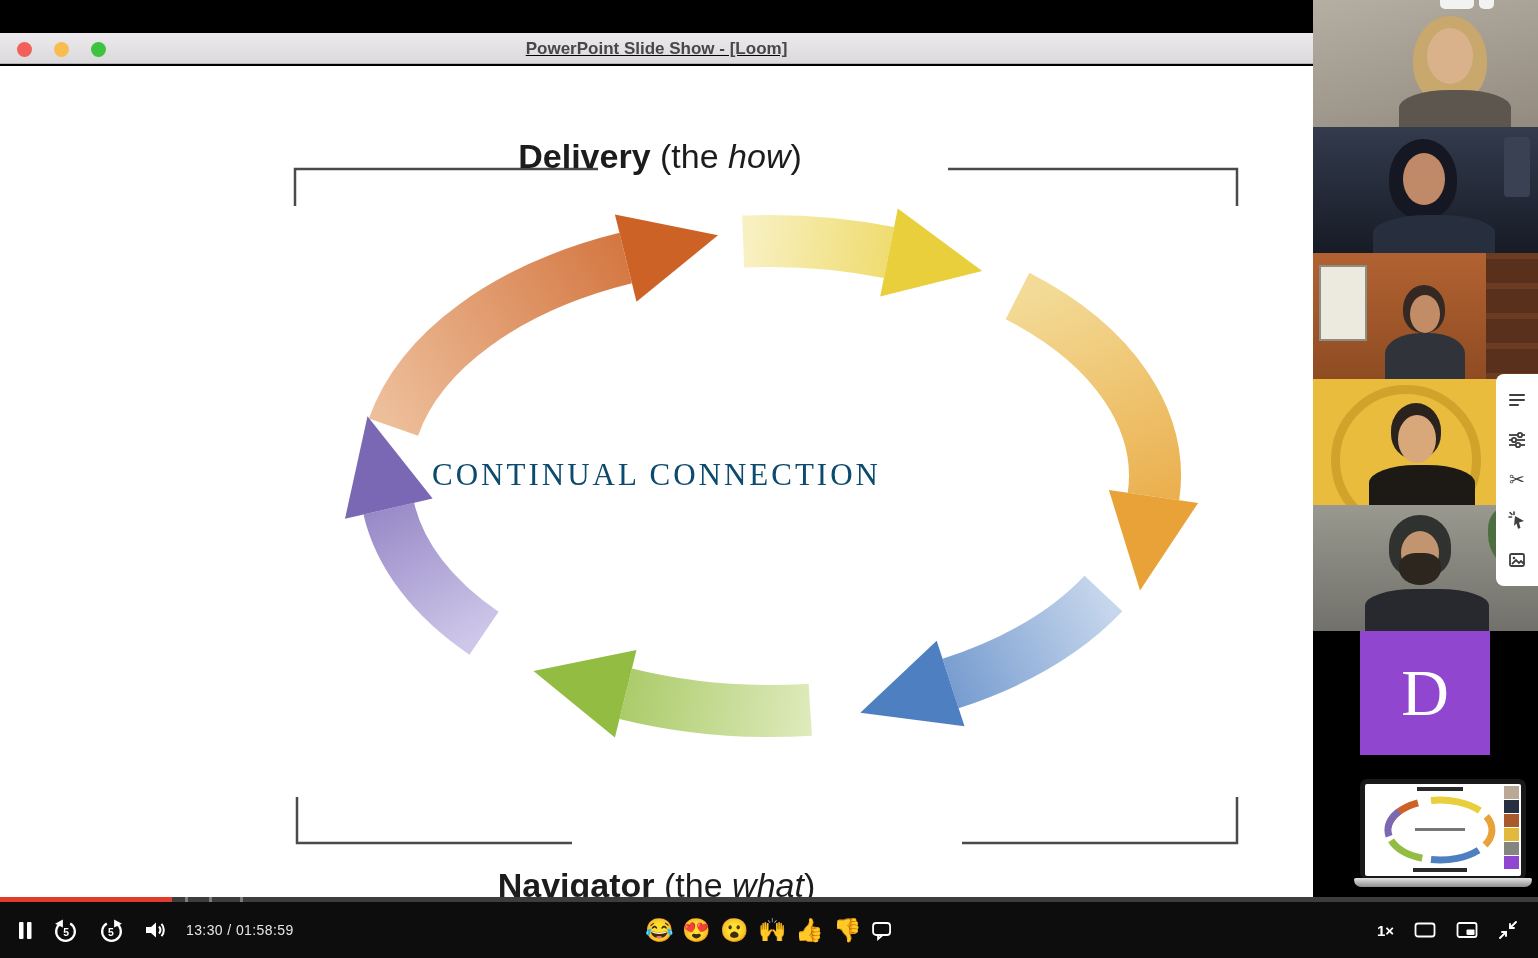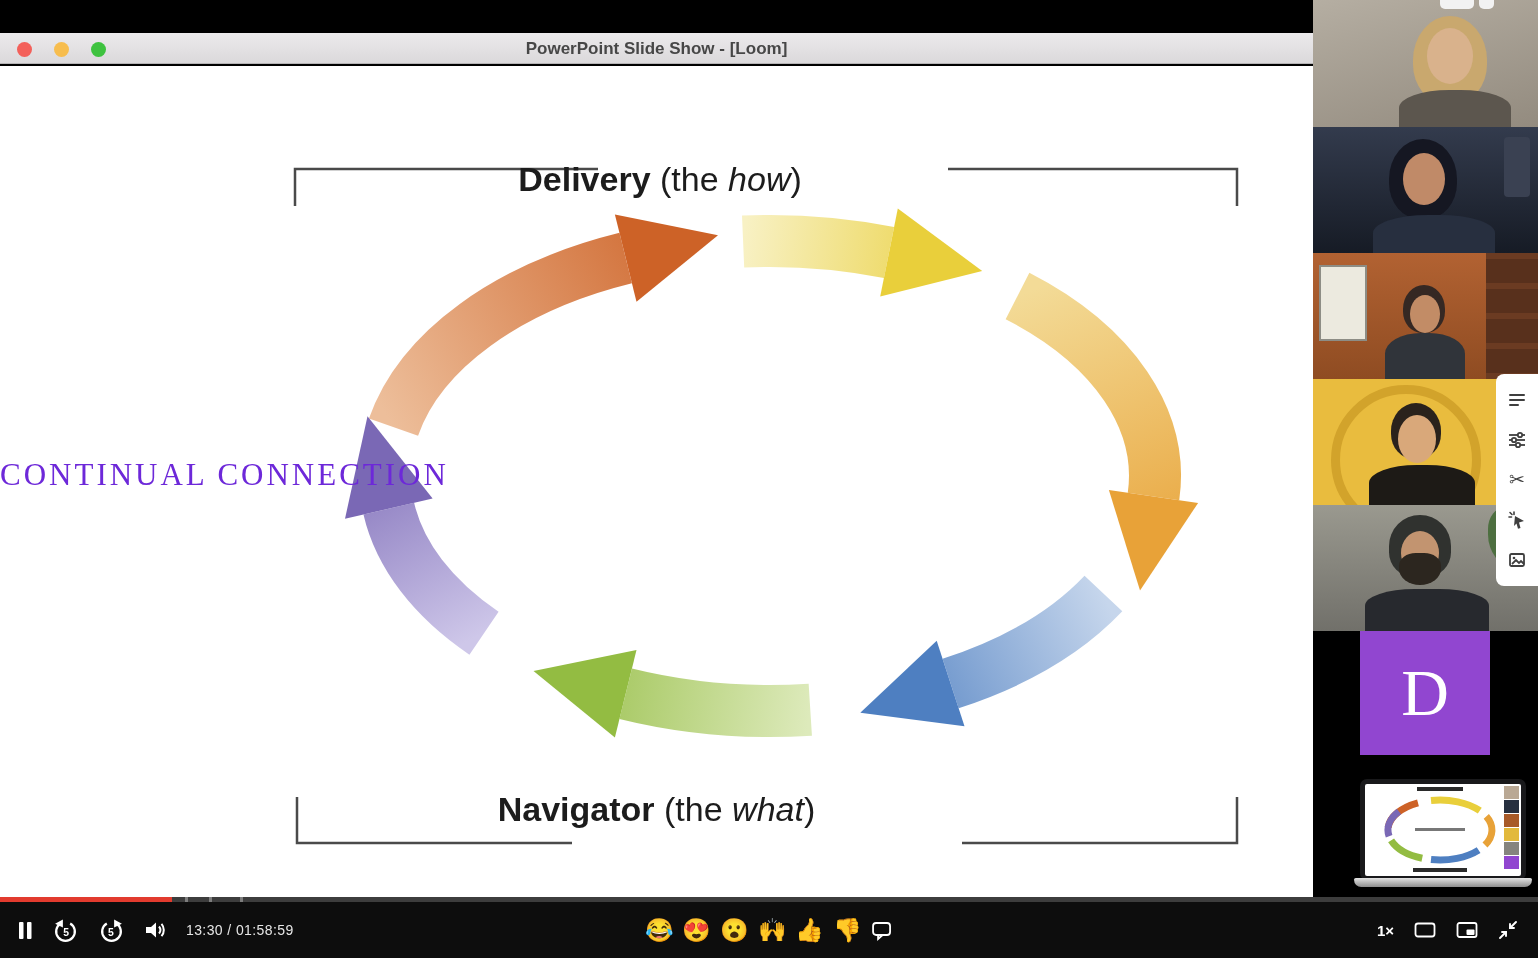--- a/index.html
+++ b/index.html
@@ -3,39 +3,39 @@
 <meta charset="utf-8">
 <style>
   * { box-sizing: border-box; }
   html,body { margin:0; padding:0; background:#000; }
   body { font-family:"Liberation Sans", sans-serif; }
   .stage { position:relative; width:1538px; height:958px; background:#000; overflow:hidden; }
 
   
   .main { position:absolute; left:0; top:0; width:1313px; height:897px; }
   .titlebar { position:absolute; left:0; top:33px; width:1313px; height:31px;
-              background:linear-gradient(#eceaec,#dbd9db); border-bottom:1px solid #b6b4b6; }
+              background:linear-gradient(#eceaec,#dbd9db); border-bottom:1px solid #b6b4b6;text-decoration:underline; }
   .lights { position:absolute; left:17px; top:9px; display:flex; gap:22px; }
   .light { width:15px; height:15px; border-radius:50%; display:inline-block; }
   .light.red    { background:#f3605a; }
   .light.yellow { background:#f7bd4e; }
   .light.green  { background:#3ec23f; }
   .wtitle { width:100%; text-align:center; line-height:32px; font-size:17px; font-weight:700; color:#474747; }
 
   .slide { position:absolute; left:0; top:66px; width:1313px; height:831px; background:#ffffff; }
   .slide svg.diagram { position:absolute; left:0; top:0; }
 
   .slide-label { position:absolute; width:100%; text-align:center; color:#1c1c1c;
                  font-size:34px; line-height:38px; }
   .slide-label .bold { font-weight:700; }
   .slide-label i { font-style:italic; }
-  .top-label { top:94px;padding-left:7px; }
-  .bottom-label { top:724px;text-align:center; }
-  .center-label { position:absolute; top:391px; width:100%; 
-                  font-family:"Liberation Serif", serif; font-size:31px; letter-spacing:3px; color:#6d28d9; }
+  .top-label { top:71px;padding-left:7px; }
+  .bottom-label { top:800px;text-align:center; }
+  .center-label { position:absolute; top:391px; width:100%; text-align:center;
+                  font-family:"Liberation Serif", serif; font-size:31px; letter-spacing:3px; color:#0c4a6e; }
 
   
   .sidebar { position:absolute; left:1313px; top:0; width:225px; height:958px; background:#000; }
   .tile { position:relative; width:225px; height:126px; overflow:hidden; }
   .tile > div { position:absolute; }
   .tile-d { position:absolute; left:47px; top:631px; width:130px; height:124px;
             display:flex; align-items:center; justify-content:center;
             color:#fff; font-family:"Liberation Serif", serif; font-size:66px; }
 
   .pill { position:absolute; background:#f2f2f2; border-radius:0 0 5px 5px; height:9px; top:0; }

